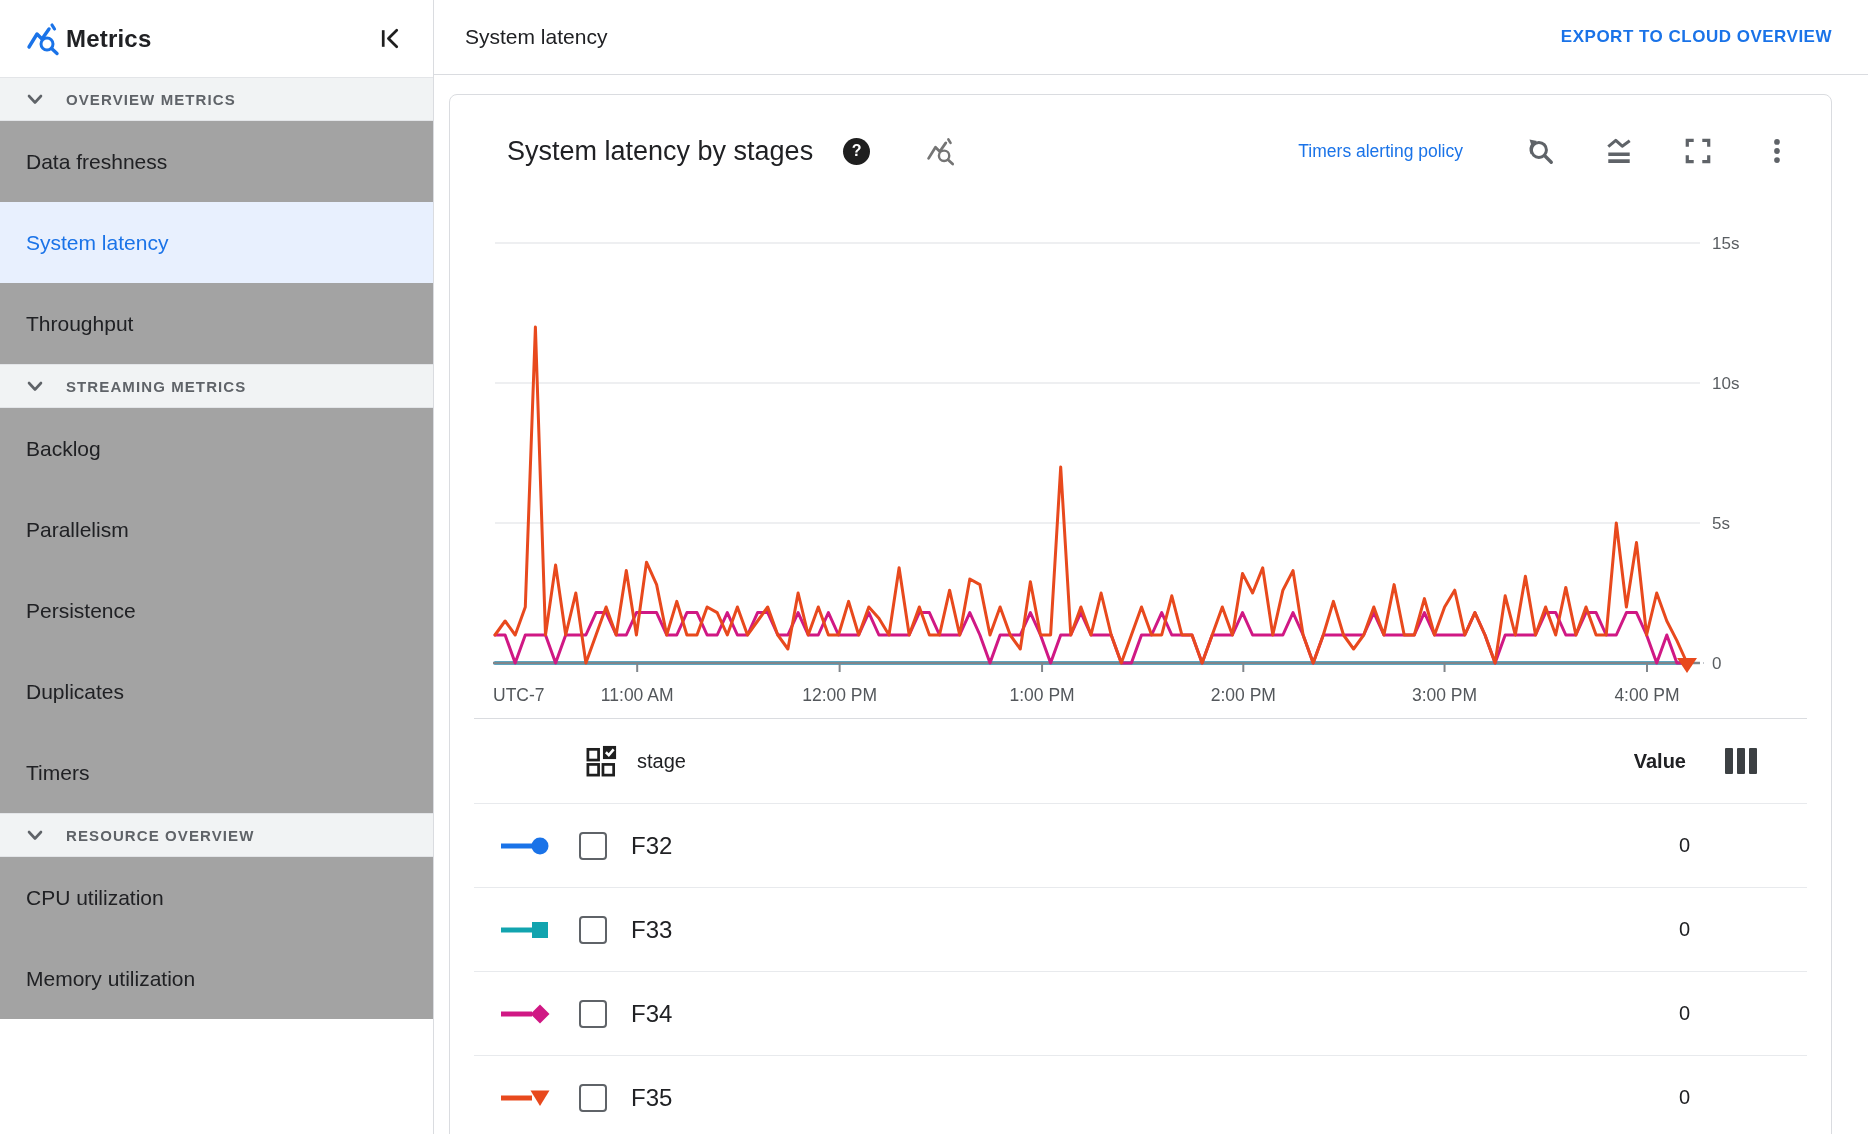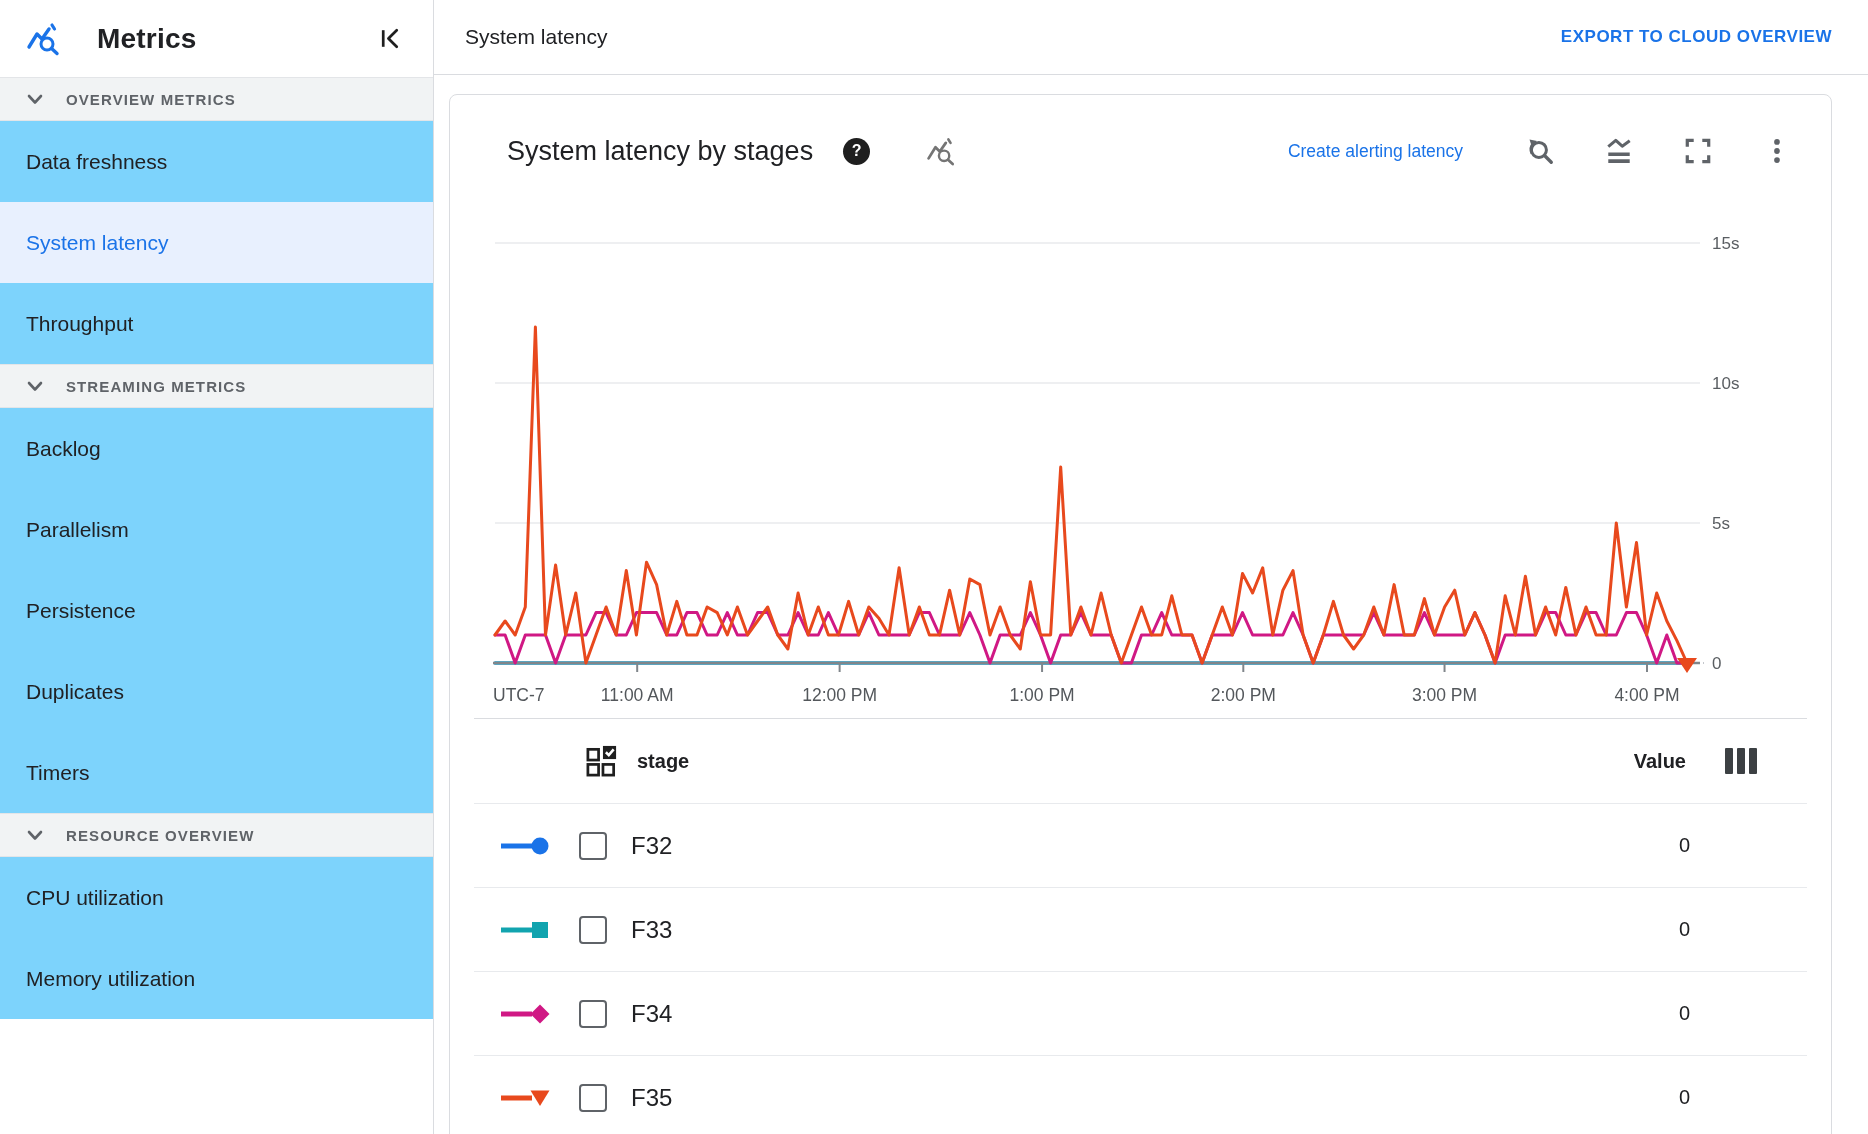--- a/index.html
+++ b/index.html
@@ -3,29 +3,29 @@
 <meta charset="utf-8">
 <style>
   * { box-sizing: border-box; margin: 0; padding: 0; }
   html,body { width:1868px; height:1134px; overflow:hidden; background:#fff;
     font-family:"Liberation Sans", sans-serif; color:#202124; }
 
   
   .sidebar { position:absolute; left:0; top:0; width:434px; height:1134px;
     border-right:1px solid #dadce0; background:#fff; }
   .sidebar-header { height:77px; display:flex; align-items:center; padding:0 26px; }
-  .sidebar-title { font-size:28px; font-weight:700; margin-left:35px; letter-spacing:0.2px; }
+  .sidebar-title { font-size:24px; font-weight:700; margin-left:4px; letter-spacing:0.2px; }
   .collapse-btn { margin-left:auto; width:34px; height:34px; display:flex; align-items:center;
     justify-content:center; cursor:pointer; }
   .section-band { height:44px; background:#f1f3f4; border-top:1px solid #e3e5e8;
     border-bottom:1px solid #e3e5e8; display:flex; align-items:center; padding:0 24px;
     color:#5f6368; font-size:15px; font-weight:600; letter-spacing:1.1px; cursor:pointer; }
   .section-band .chev { margin-right:20px; display:flex; }
   .side-item { height:81px; display:flex; align-items:center; padding:0 26px;
-    font-size:21px; color:#202124; cursor:pointer; background:#7dd3fc; }
+    font-size:21px; color:#202124; cursor:pointer; background:#a3a3a3; }
   .side-item.selected { background:#e8f0fe; color:#1a73e8; }
 
   
   .main { position:absolute; left:434px; top:0; width:1434px; height:1134px; }
   .main-header { height:75px; border-bottom:1px solid #dadce0; display:flex;
     align-items:center; padding:0 36px 0 31px; }
   .main-title { font-size:21px; font-weight:500; }
   .export-link { margin-left:auto; color:#1a73e8; font-size:17px; font-weight:700;
     letter-spacing:0.5px; cursor:pointer; text-decoration:none; }
 
@@ -43,21 +43,21 @@
     justify-content:center; cursor:pointer; border-radius:50%; }
 
   .chart-area { margin:7px 0 0 14px; }
   .chart-area svg { display:block; font-family:"Liberation Sans", sans-serif; }
 
   .panel-divider { border-top:1px solid #dadce0; margin:0 24px; }
 
   .stage-table { margin:0 24px; }
   .thead { display:flex; align-items:center; height:84px; }
   .selectall { margin-left:110px; display:flex; cursor:pointer; }
-  .stage-header { font-size:20px; font-weight:700; margin-left:18px;text-align:right; }
+  .stage-header { font-size:20px; font-weight:400; margin-left:18px;text-align:right; }
   .value-header { font-size:20px; font-weight:700; margin-left:auto; }
   .columns-btn { margin-left:36px; margin-right:47px; display:flex; cursor:pointer; }
 
   .stage-row { display:flex; align-items:center; height:84px; border-top:1px solid #e8eaed; }
   .row-legend { margin-left:25px; display:flex; width:52px; }
   .row-check { width:28px; height:28px; border:2px solid #5f6368; border-radius:4px;
     margin-left:28px; cursor:pointer; background:#fff; }
   .row-label { font-size:24px; margin-left:24px; }
   .row-value { margin-left:auto; margin-right:117px; font-size:20px; }
 </style>
@@ -132,21 +132,21 @@
       <span class="help-badge">?</span>
       <span class="explore-btn">
         <svg width="31" height="31" viewBox="0 0 36 36">
           <polyline points="3,26 11,13 16,18 23,8" fill="none" stroke="#757575" stroke-width="3.2" stroke-linecap="round" stroke-linejoin="round"></polyline>
           <line x1="26" y1="4" x2="28.5" y2="8" stroke="#757575" stroke-width="3" stroke-linecap="round"></line>
           <circle cx="21" cy="23" r="6" fill="none" stroke="#757575" stroke-width="2.8"></circle>
           <line x1="25.6" y1="27.6" x2="31" y2="32.5" stroke="#757575" stroke-width="3.2" stroke-linecap="round"></line>
         </svg>
       </span>
       <span class="header-actions">
-        <span class="alert-link">Create alerting latency</span>
+        <span class="alert-link">Timers alerting policy</span>
         <span class="icon-btn">
           <svg width="30" height="30" viewBox="0 0 28 28">
             <circle cx="13" cy="13" r="7" fill="none" stroke="#5f6368" stroke-width="2.8"></circle>
             <line x1="18.2" y1="18.2" x2="24.5" y2="24.5" stroke="#5f6368" stroke-width="3.2" stroke-linecap="round"></line>
             <path d="M6.5,16.5 A 8.5,8.5 0 0 1 8,6.8" fill="none" stroke="#5f6368" stroke-width="2.6"></path>
             <polygon points="4.2,3.2 11.2,4.6 6.2,9.4" fill="#5f6368"></polygon>
           </svg>
         </span>
         <span class="icon-btn">
           <svg width="30" height="30" viewBox="0 0 28 28">

